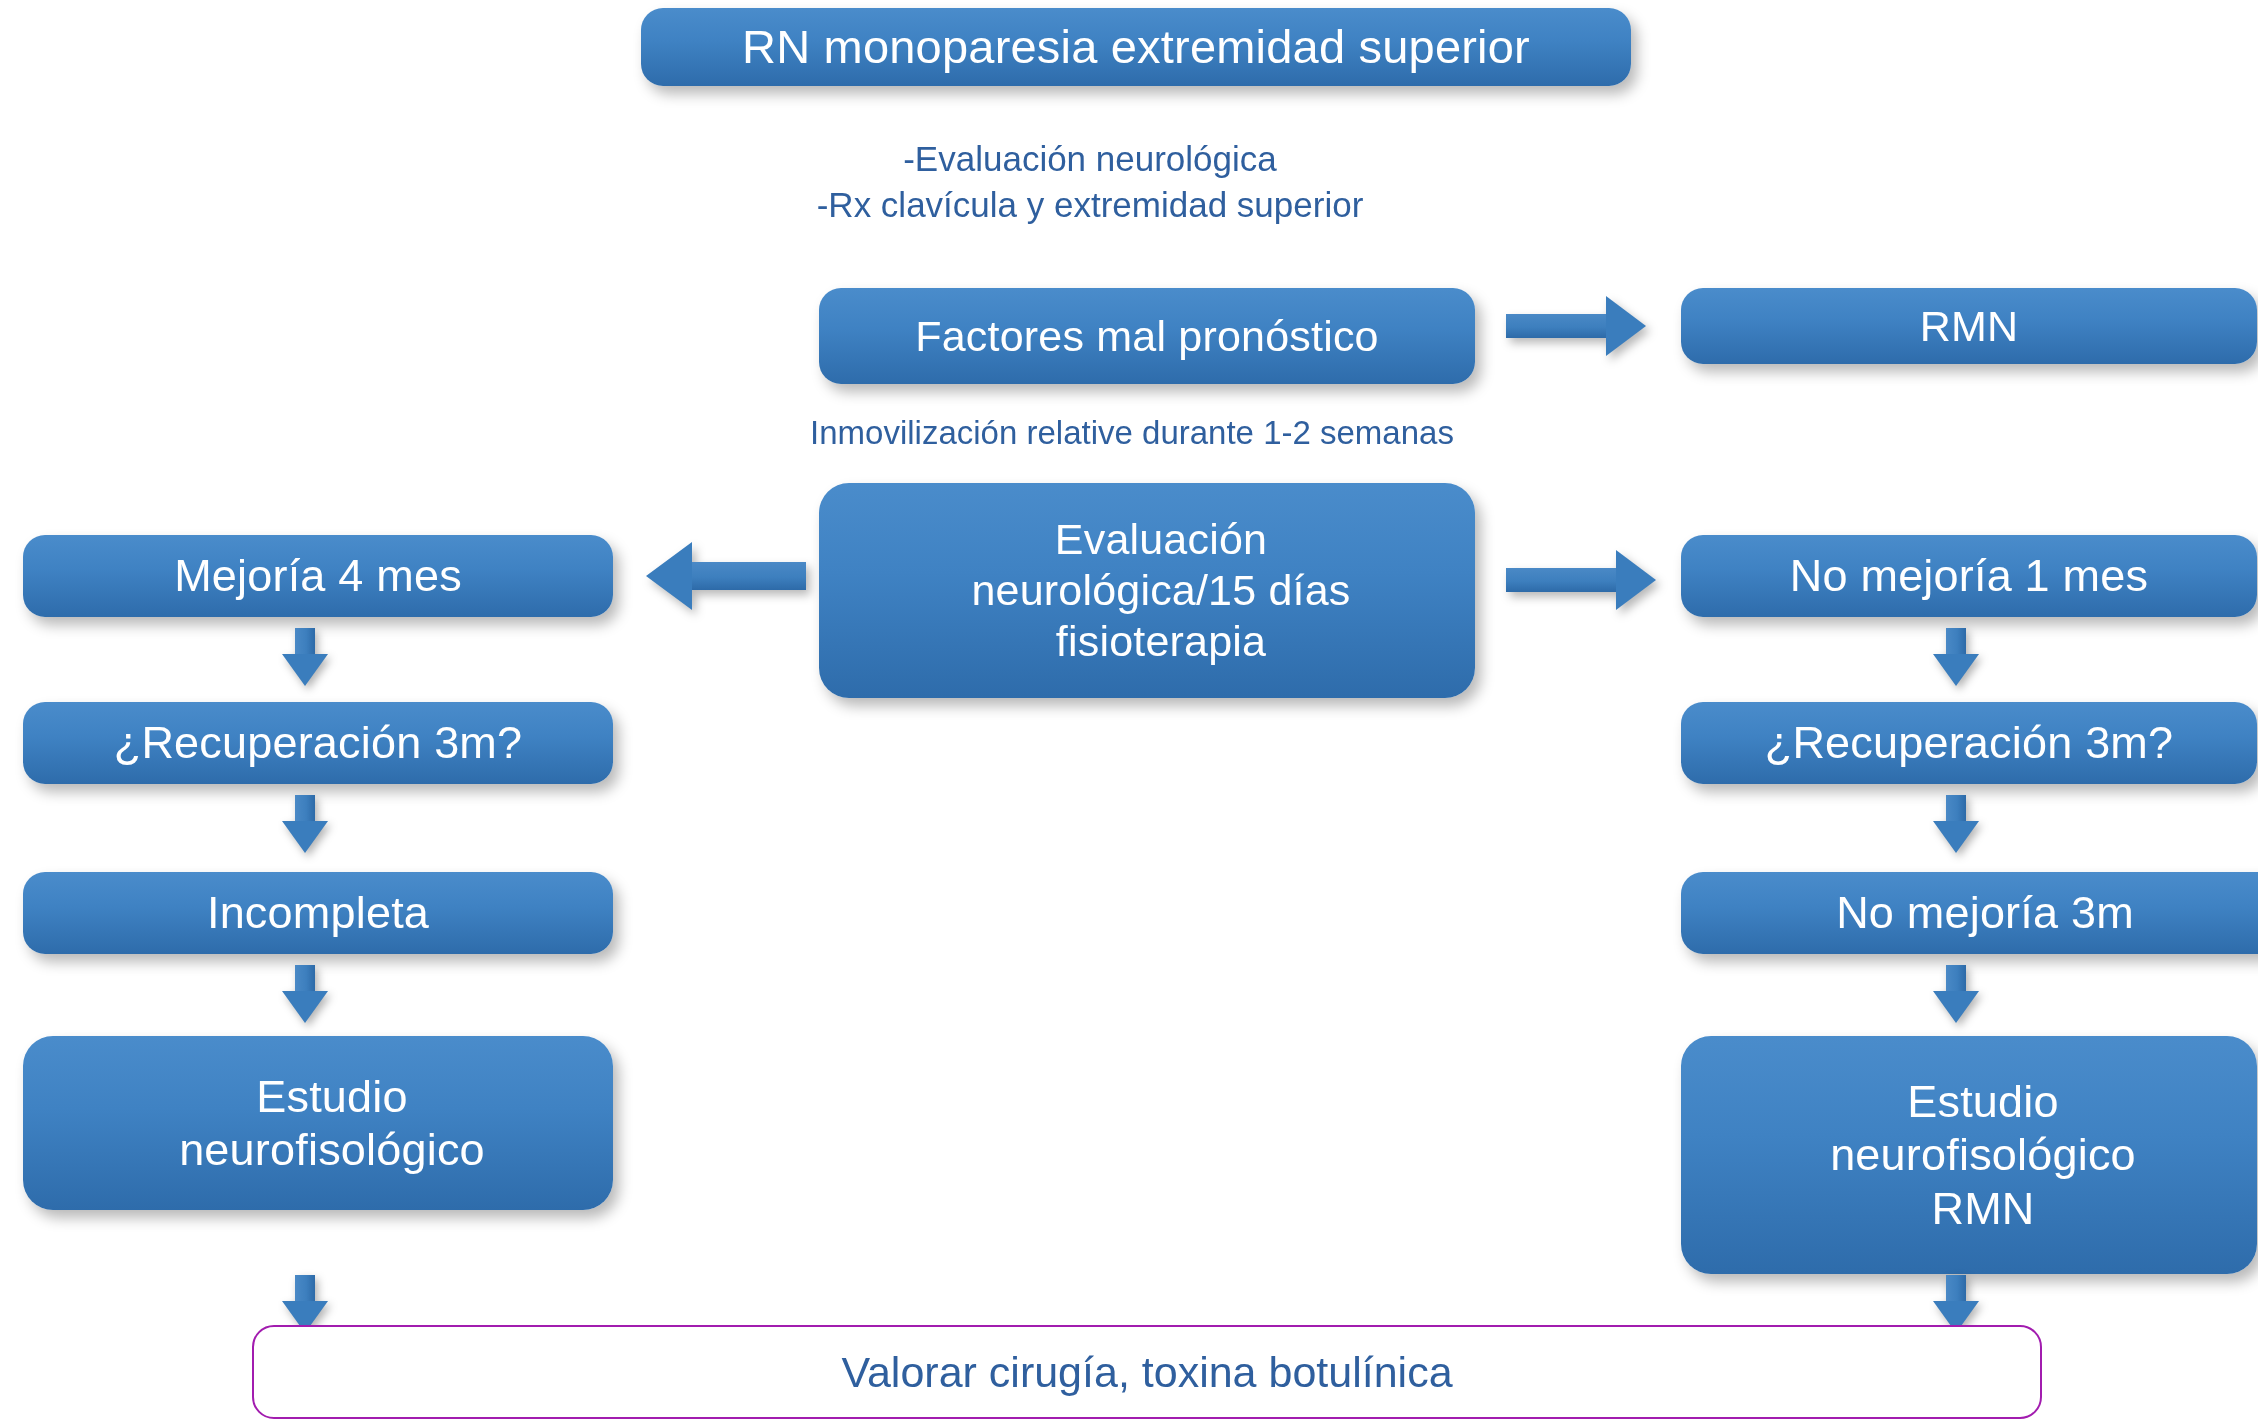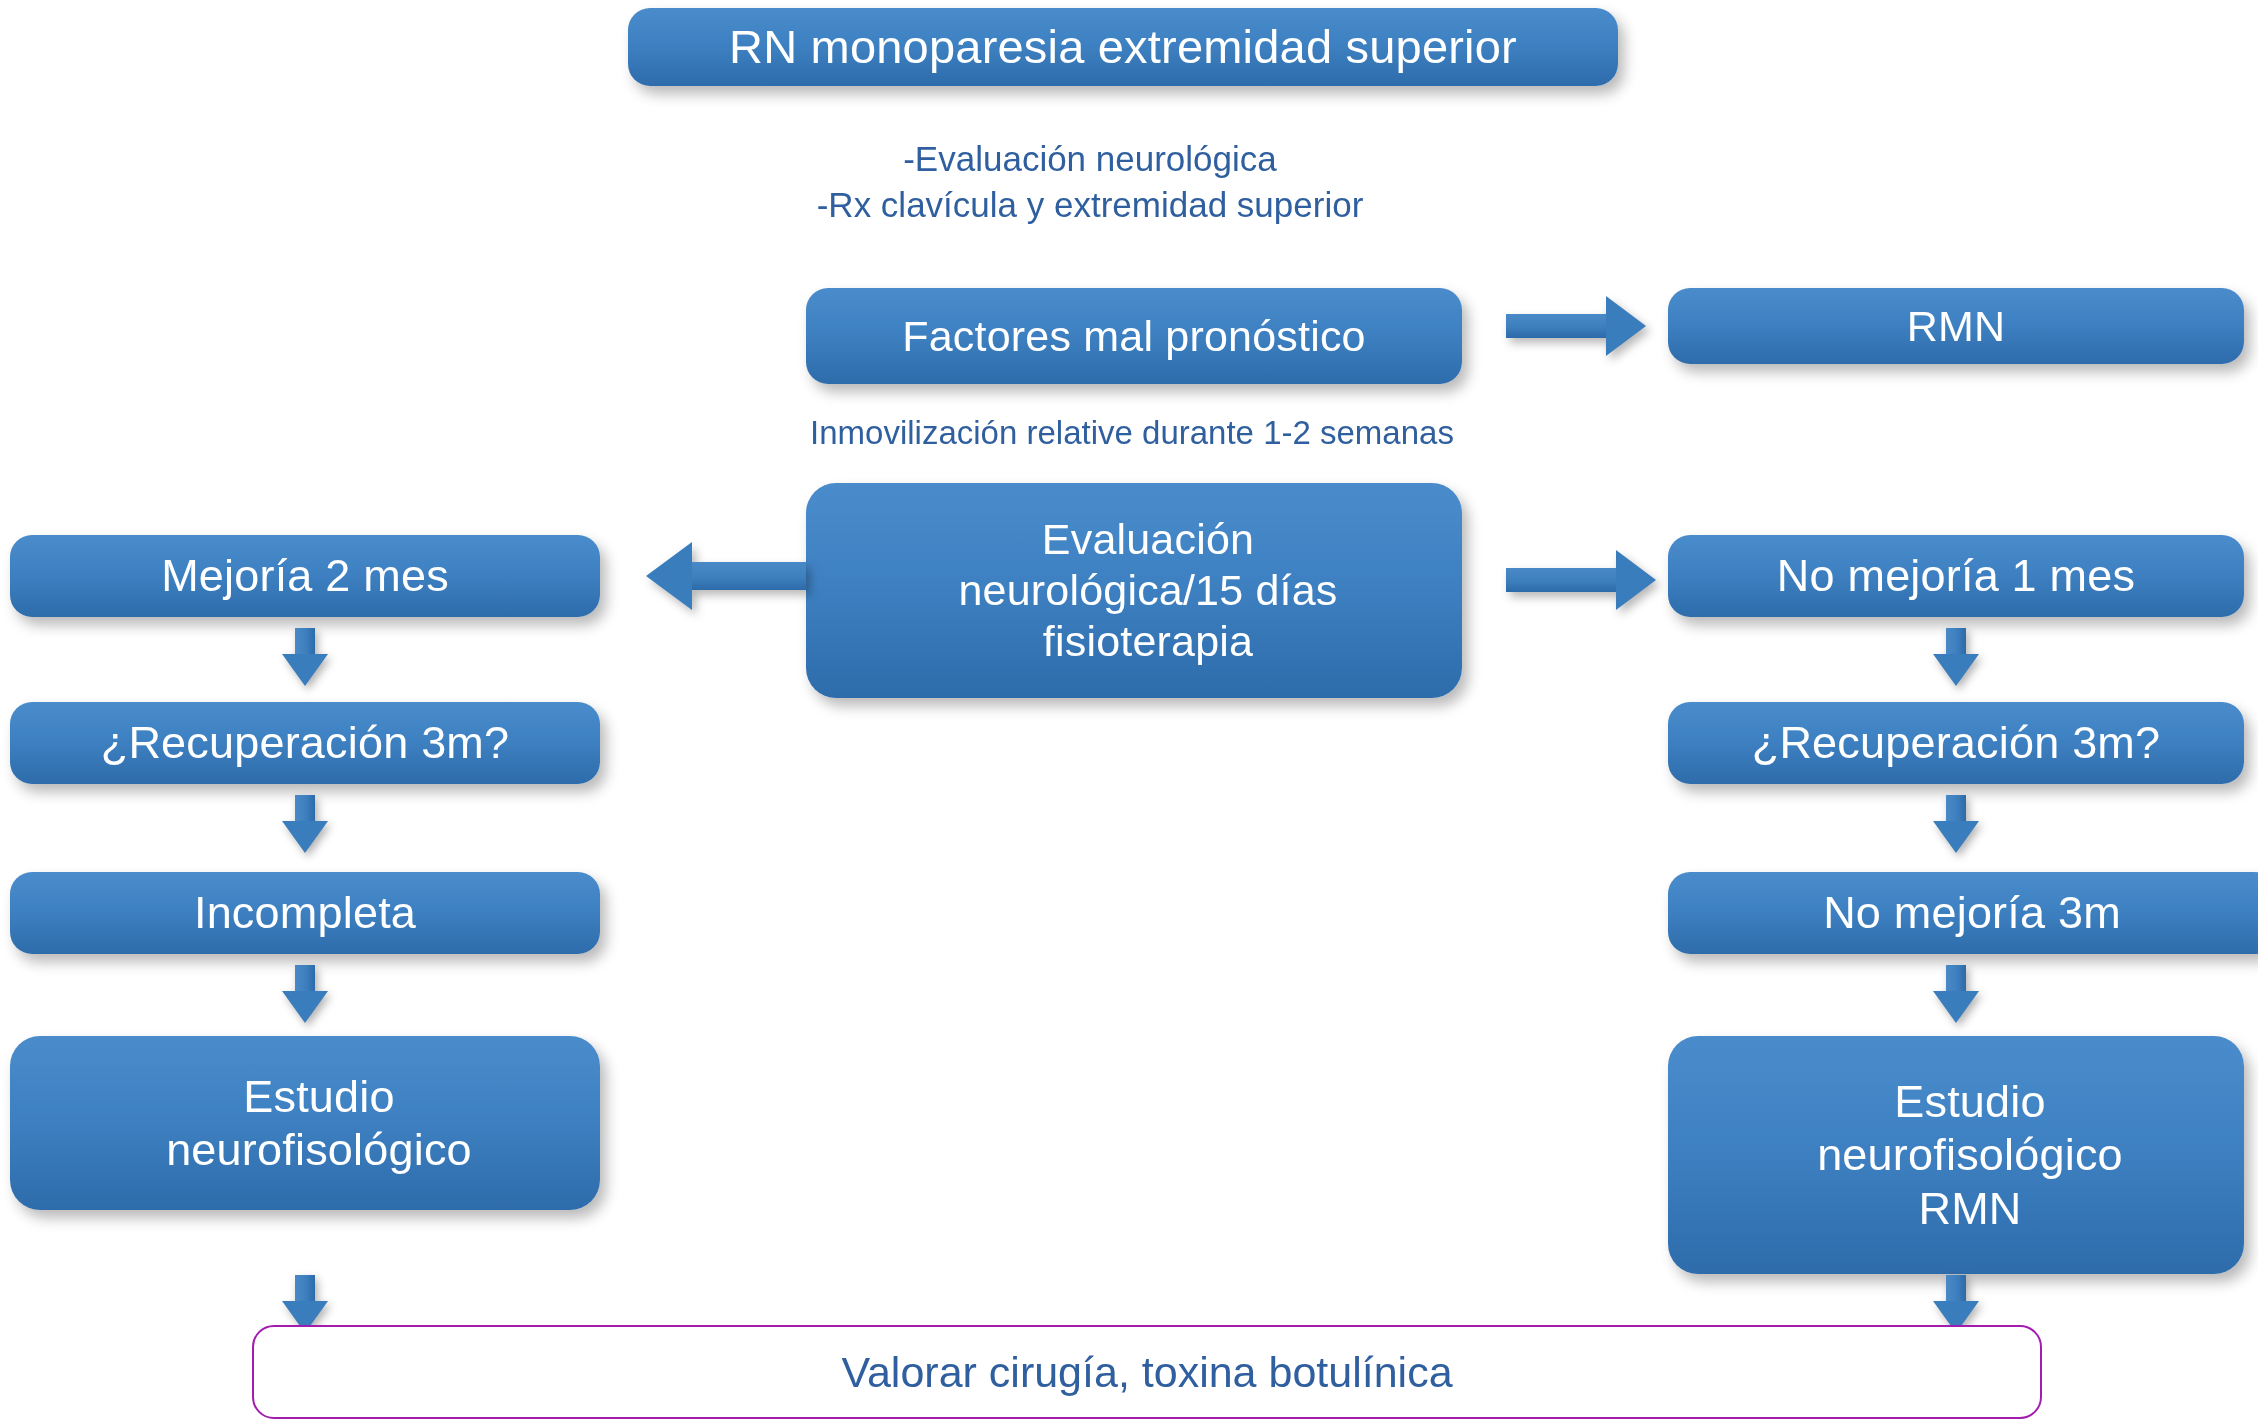--- a/index.html
+++ b/index.html
@@ -26,20 +26,21 @@
     display: flex;
     align-items: center;
     justify-content: center;
     text-align: center;
     color: #ffffff;
     font-weight: 400;
     line-height: 1.18;
     letter-spacing: 0.2px;
     white-space: pre-line;
     padding: 4px 12px;
+    margin-left: 13px;
   }
   .node.tall { border-radius: 30px; padding-left: 40px; }
 
   
   .caption {
     position: absolute;
     color: #2f5f9e;
     text-align: center;
     line-height: 1.30;
     white-space: pre-line;
@@ -155,21 +156,21 @@
     <div class="shaft" style="width:116px;"></div>
     <div class="head"></div>
   </div>
 
   <div class="h-arrow right" style="left:1506px; top:550px; width:150px; height:60px;">
     <div class="shaft" style="width:112px;"></div>
     <div class="head"></div>
   </div>
 
   <div class="node" style="left:10px; top:535px; width:590px; height:82px; font-size:45px;">
-    <span>Mejoría 2 mes</span>
+    <span>Mejoría 4 mes</span>
   </div>
 
   <div class="down-arrow" style="left:282px; top:628px;">
     <div class="shaft"></div>
       <div class="head"></div>
   </div>
 
   <div class="node" style="left:10px; top:702px; width:590px; height:82px; font-size:45px;">
     <span>¿Recuperación 3m?</span>
   </div>

